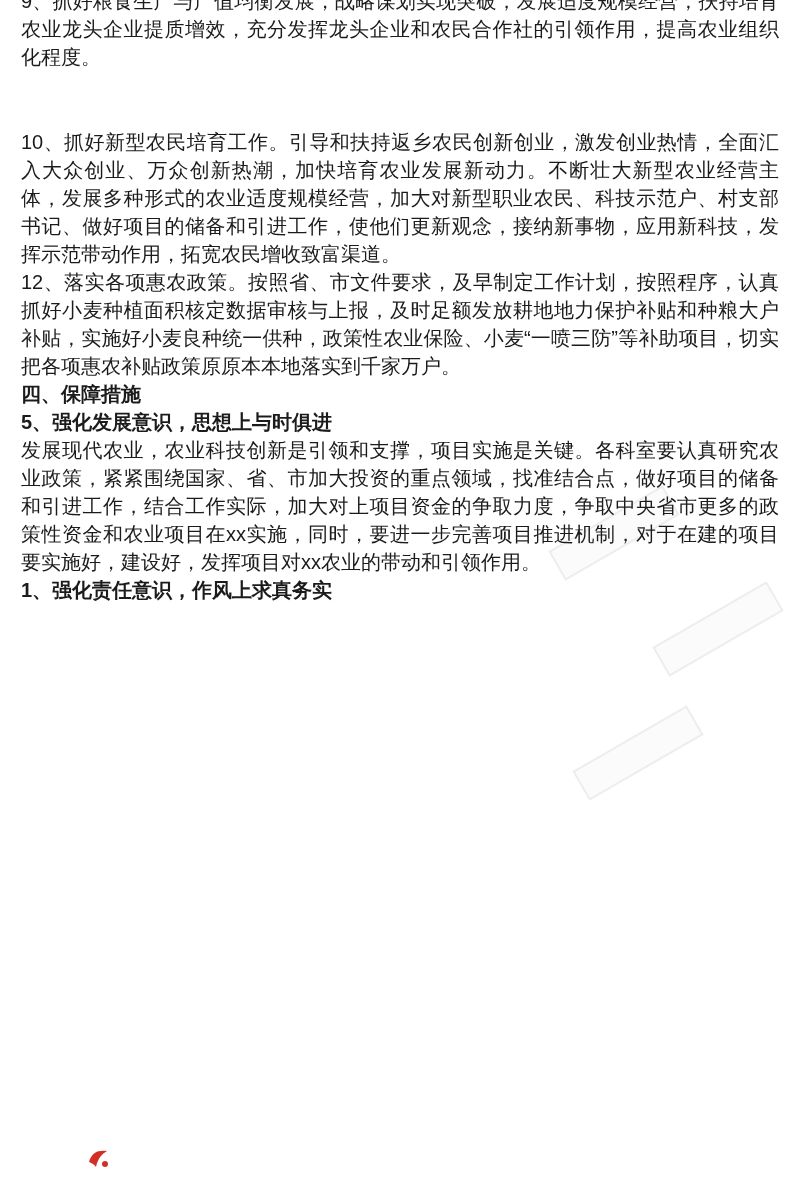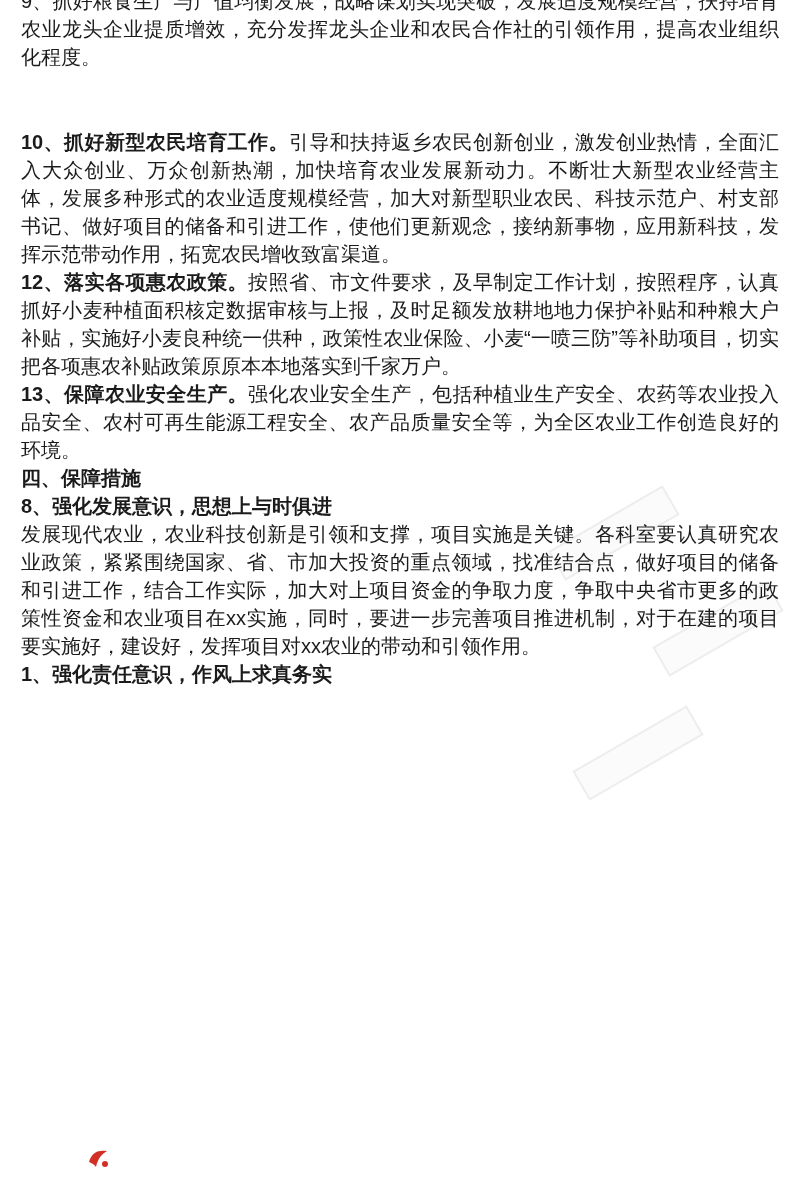--- a/index.html
+++ b/index.html
@@ -23,21 +23,21 @@
     text-align: justify;
     text-justify: inter-ideograph;
     z-index: 2;
   }
   .doc p { margin: 0; }
   
   .para.clipped {
     margin-top: -13px;
     margin-bottom: 57px;
   }
-  .lead { font-weight: bold; }
+  .lead { font-weight: normal; }
   .heading { font-weight: bold; }
   
   .watermark {
     position: absolute;
     width: 128px;
     height: 30px;
     border: 2px solid rgba(120,120,120,0.10);
     background: rgba(150,150,150,0.04);
     transform: rotate(-30deg);
     z-index: 1;
@@ -61,25 +61,24 @@
 
 <div class="doc">
 
   <p class="para clipped"><span>9、抓好粮食生产与产值均衡发展，战略谋划实现突破，发展适度规模经营，扶持培育农业龙头企业提质增效，充分发挥龙头企业和农民合作社的引领作用，提高农业组织化程度。</span></p>
 
   <p class="para"><b class="lead">10、抓好新型农民培育工作。</b><span>引导和扶持返乡农民创新创业，激发创业热情，全面汇入大众创业、万众创新热潮，加快培育农业发展新动力。不断壮大新型农业经营主体，发展多种形式的农业适度规模经营，加大对新型职业农民、科技示范户、村支部书记、做好项目的储备和引进工作，使他们更新观念，接纳新事物，应用新科技，发挥示范带动作用，拓宽农民增收致富渠道。</span></p>
 
 
   <p class="para"><b class="lead">12、落实各项惠农政策。</b><span>按照省、市文件要求，及早制定工作计划，按照程序，认真抓好小麦种植面积核定数据审核与上报，及时足额发放耕地地力保护补贴和种粮大户补贴，实施好小麦良种统一供种，政策性农业保险、小麦“一喷三防”等补助项目，切实把各项惠农补贴政策原原本本地落实到千家万户。</span></p>
 
-  <p class="para"><b class="lead">13、保障农业安全生产。</b><span>强化农业安全生产，包括种植业生产安全、农药等农业投入品安全、农村可再生能源工程安全、农产品质量安全等，为全区农业工作创造良好的环境。</span></p>
 
   <p class="para heading">四、保障措施</p>
 
-  <p class="para heading">8、强化发展意识，思想上与时俱进</p>
+  <p class="para heading">5、强化发展意识，思想上与时俱进</p>
 
 
 
   <p class="para"><span>发展现代农业，农业科技创新是引领和支撑，项目实施是关键。各科室要认真研究农业政策，紧紧围绕国家、省、市加大投资的重点领域，找准结合点，做好项目的储备和引进工作，结合工作实际，加大对上项目资金的争取力度，争取中央省市更多的政策性资金和农业项目在xx实施，同时，要进一步完善项目推进机制，对于在建的项目要实施好，建设好，发挥项目对xx农业的带动和引领作用。</span></p>
 
   <p class="para heading">1、强化责任意识，作风上求真务实</p>
 
 
 </div>
 

